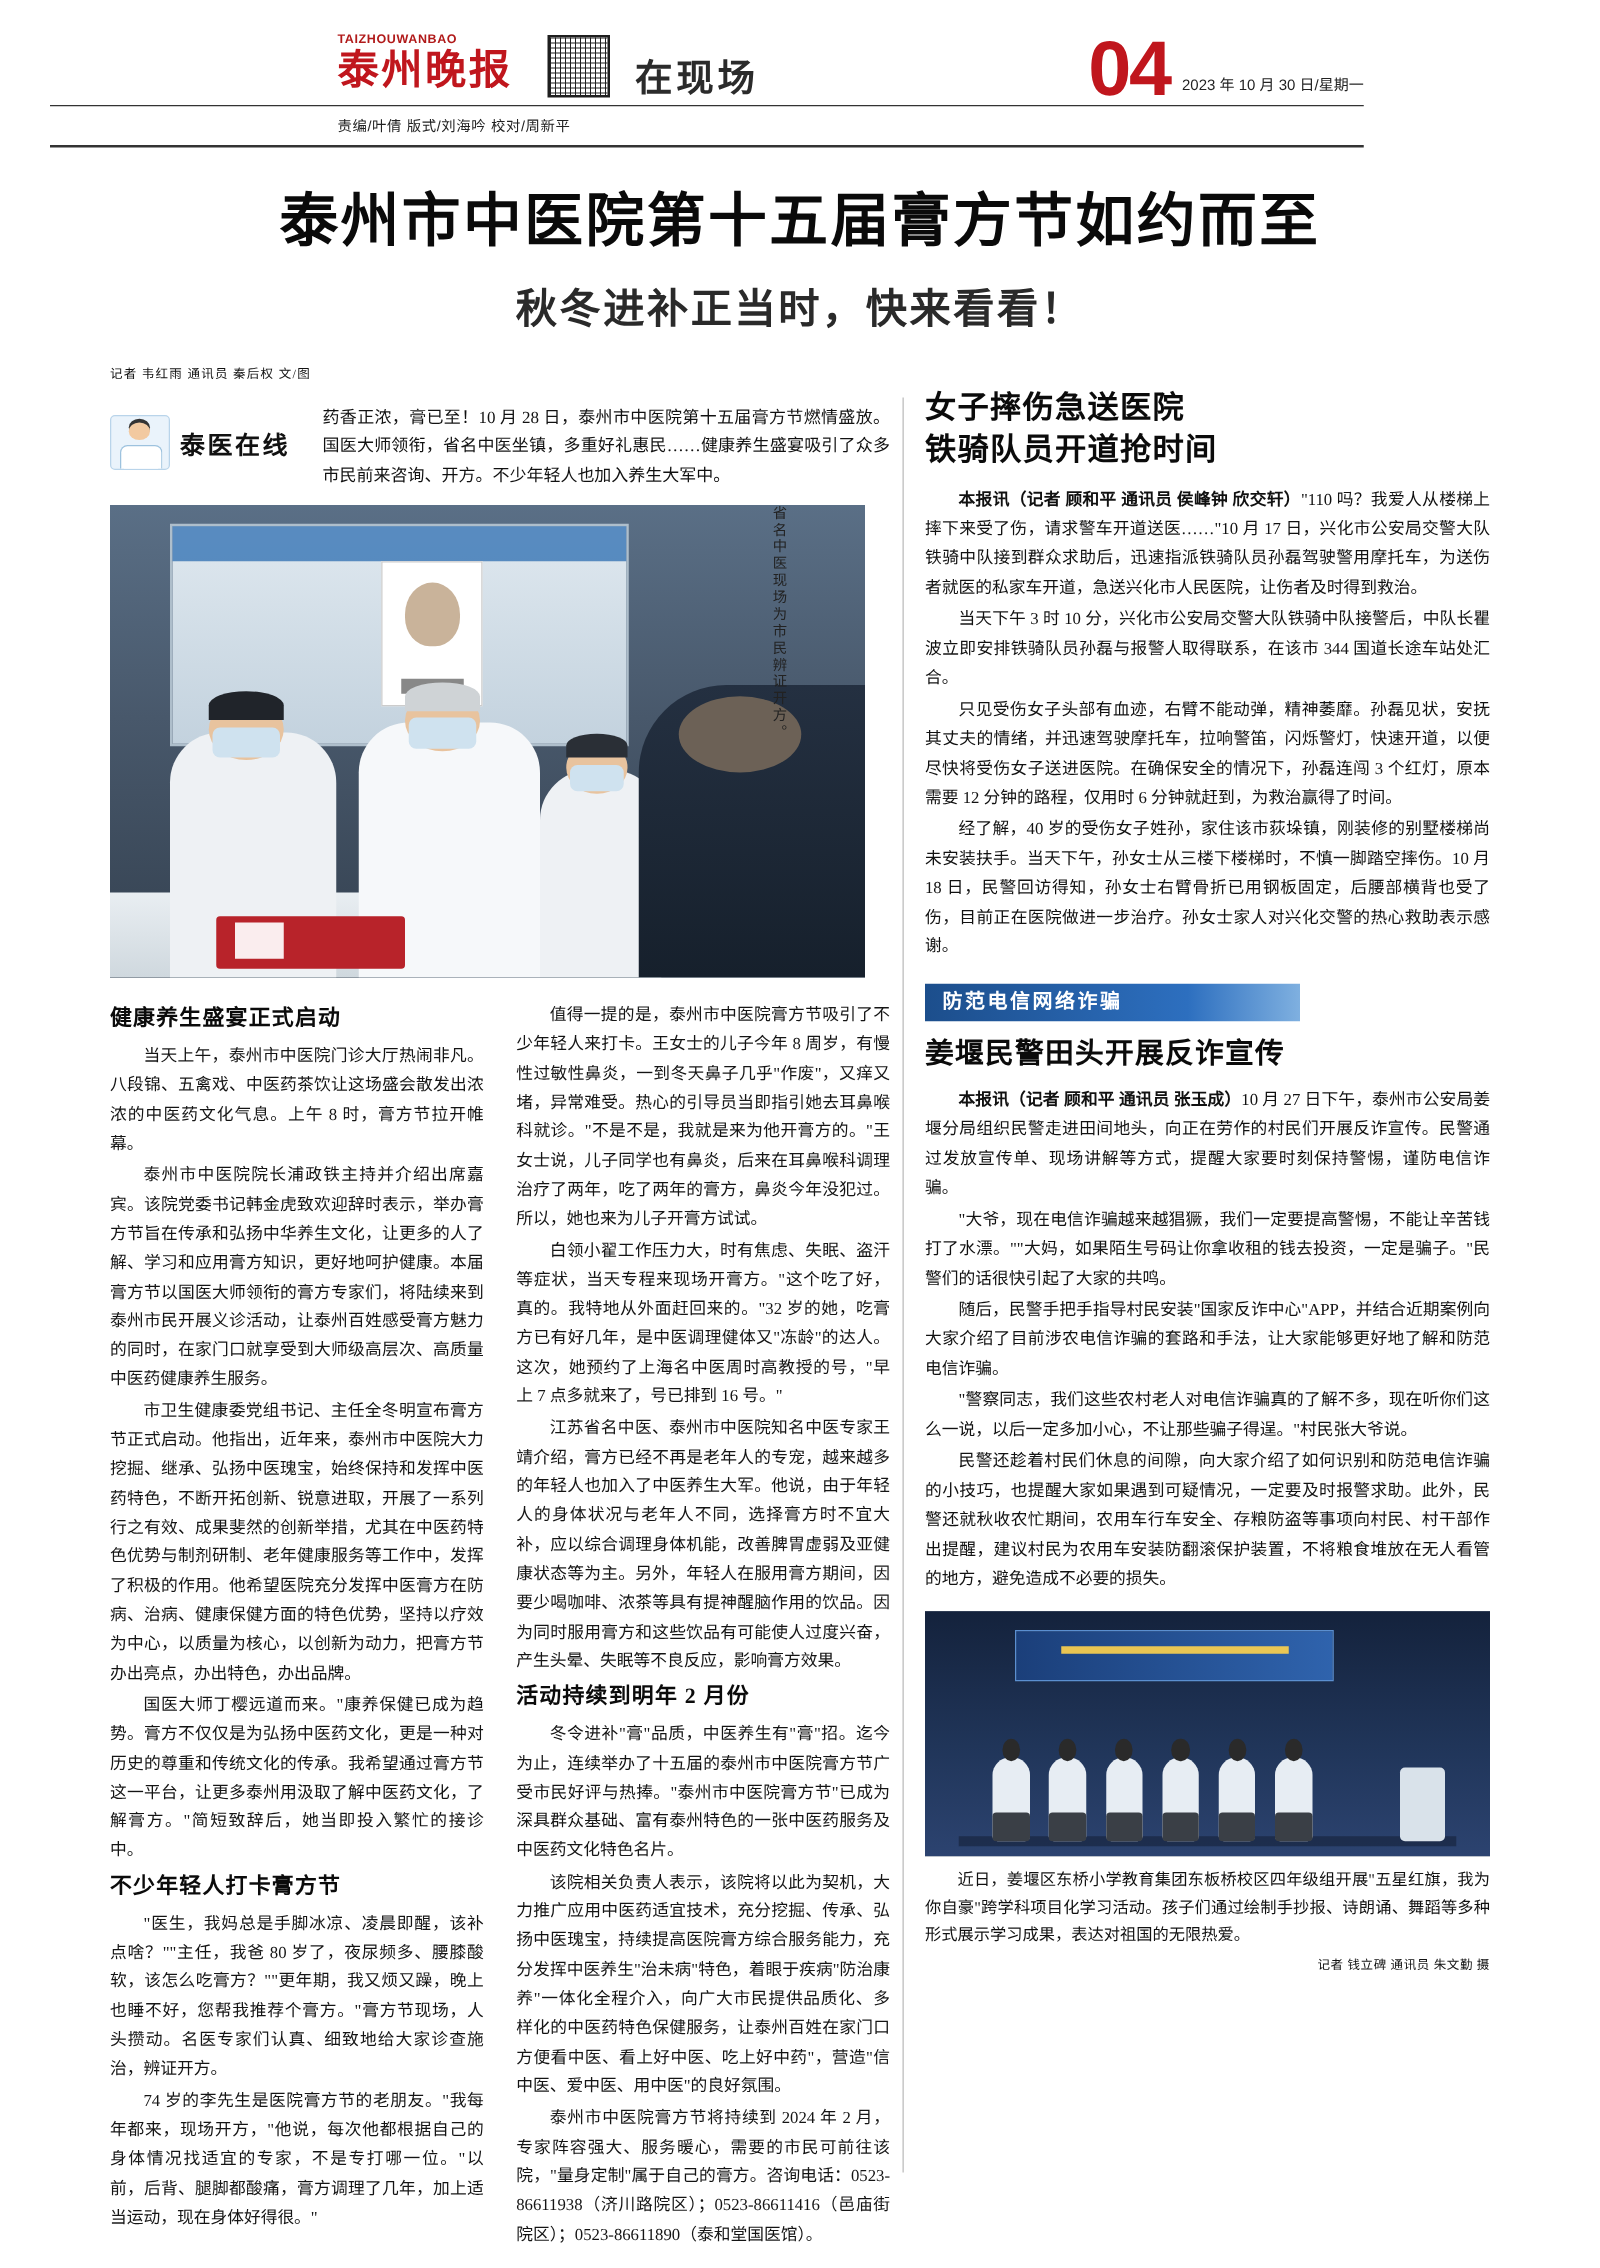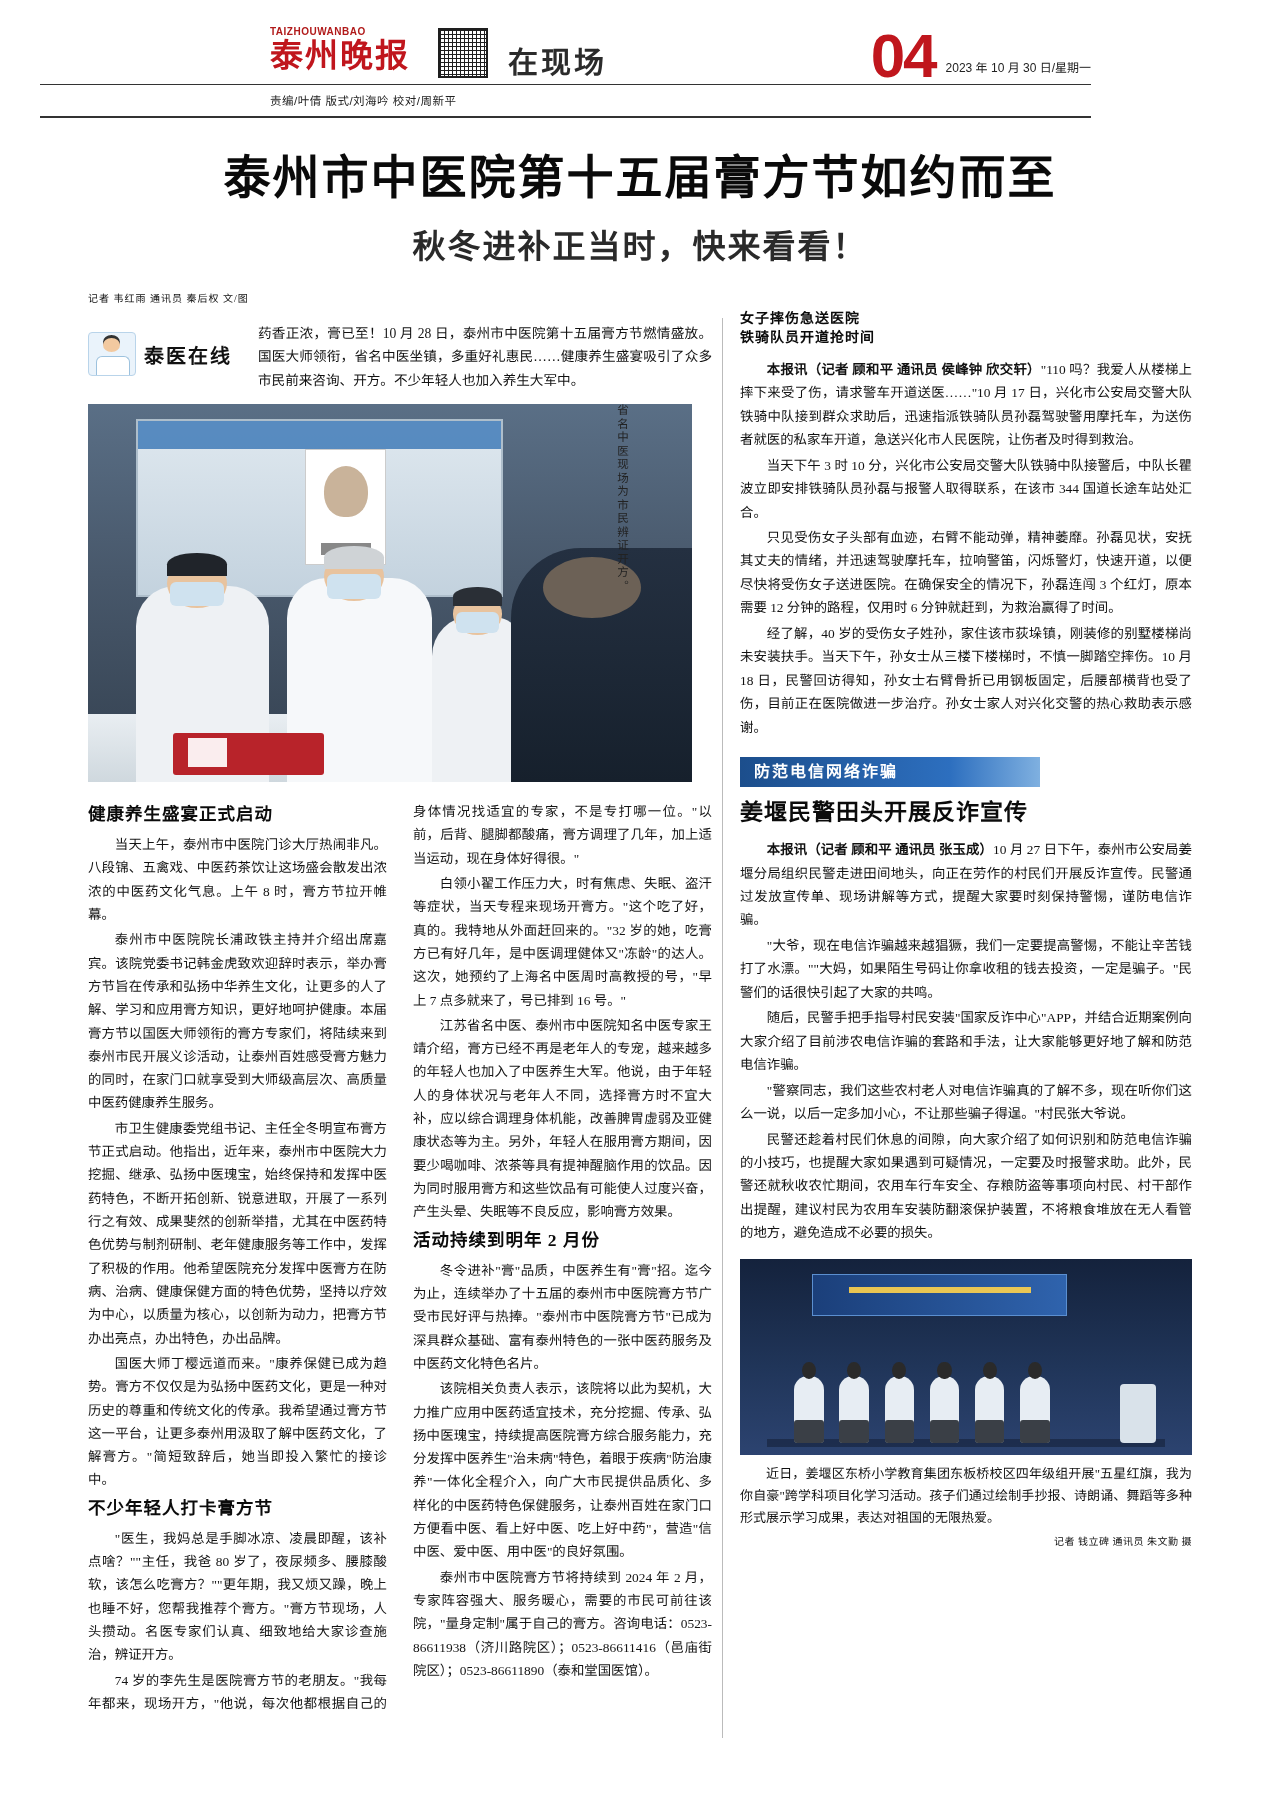--- a/index.html
+++ b/index.html
@@ -261,21 +261,21 @@
     font-size: 13.4px;
     line-height: 1.74;
     text-indent: 2em;
     margin: 0 0 2px 0;
     text-align: justify;
     color: #141414;
   }
 
   
   h2.rhead {
-    font-size: 14px;
+    font-size: 25px;
     font-weight: bold;
     letter-spacing: 1px;
     line-height: 1.35;
     margin: 0 0 10px 0;
     color: #0b0b0b;
   }
   h2.rhead2 {
     font-size: 23px;
     font-weight: bold;
     letter-spacing: 1px;
@@ -496,20 +496,21 @@
   <div class="sub-cols">
     <h3 class="sec">健康养生盛宴正式启动</h3>
     <p class="body">当天上午，泰州市中医院门诊大厅热闹非凡。八段锦、五禽戏、中医药茶饮让这场盛会散发出浓浓的中医药文化气息。上午 8 时，膏方节拉开帷幕。</p>
     <p class="body">泰州市中医院院长浦政铁主持并介绍出席嘉宾。该院党委书记韩金虎致欢迎辞时表示，举办膏方节旨在传承和弘扬中华养生文化，让更多的人了解、学习和应用膏方知识，更好地呵护健康。本届膏方节以国医大师领衔的膏方专家们，将陆续来到泰州市民开展义诊活动，让泰州百姓感受膏方魅力的同时，在家门口就享受到大师级高层次、高质量中医药健康养生服务。</p>
     <p class="body">市卫生健康委党组书记、主任全冬明宣布膏方节正式启动。他指出，近年来，泰州市中医院大力挖掘、继承、弘扬中医瑰宝，始终保持和发挥中医药特色，不断开拓创新、锐意进取，开展了一系列行之有效、成果斐然的创新举措，尤其在中医药特色优势与制剂研制、老年健康服务等工作中，发挥了积极的作用。他希望医院充分发挥中医膏方在防病、治病、健康保健方面的特色优势，坚持以疗效为中心，以质量为核心，以创新为动力，把膏方节办出亮点，办出特色，办出品牌。</p>
     <p class="body">国医大师丁樱远道而来。"康养保健已成为趋势。膏方不仅仅是为弘扬中医药文化，更是一种对历史的尊重和传统文化的传承。我希望通过膏方节这一平台，让更多泰州用汲取了解中医药文化，了解膏方。"简短致辞后，她当即投入繁忙的接诊中。</p>
 
     <h3 class="sec mt">不少年轻人打卡膏方节</h3>
     <p class="body">"医生，我妈总是手脚冰凉、凌晨即醒，该补点啥？""主任，我爸 80 岁了，夜尿频多、腰膝酸软，该怎么吃膏方？""更年期，我又烦又躁，晚上也睡不好，您帮我推荐个膏方。"膏方节现场，人头攒动。名医专家们认真、细致地给大家诊查施治，辨证开方。</p>
     <p class="body">74 岁的李先生是医院膏方节的老朋友。"我每年都来，现场开方，"他说，每次他都根据自己的身体情况找适宜的专家，不是专打哪一位。"以前，后背、腿脚都酸痛，膏方调理了几年，加上适当运动，现在身体好得很。"</p>
+    <p class="body">值得一提的是，泰州市中医院膏方节吸引了不少年轻人来打卡。王女士的儿子今年 8 周岁，有慢性过敏性鼻炎，一到冬天鼻子几乎"作废"，又痒又堵，异常难受。热心的引导员当即指引她去耳鼻喉科就诊。"不是不是，我就是来为他开膏方的。"王女士说，儿子同学也有鼻炎，后来在耳鼻喉科调理治疗了两年，吃了两年的膏方，鼻炎今年没犯过。所以，她也来为儿子开膏方试试。</p>
     <p class="body">白领小翟工作压力大，时有焦虑、失眠、盗汗等症状，当天专程来现场开膏方。"这个吃了好，真的。我特地从外面赶回来的。"32 岁的她，吃膏方已有好几年，是中医调理健体又"冻龄"的达人。这次，她预约了上海名中医周时高教授的号，"早上 7 点多就来了，号已排到 16 号。"</p>
     <p class="body">江苏省名中医、泰州市中医院知名中医专家王靖介绍，膏方已经不再是老年人的专宠，越来越多的年轻人也加入了中医养生大军。他说，由于年轻人的身体状况与老年人不同，选择膏方时不宜大补，应以综合调理身体机能，改善脾胃虚弱及亚健康状态等为主。另外，年轻人在服用膏方期间，因要少喝咖啡、浓茶等具有提神醒脑作用的饮品。因为同时服用膏方和这些饮品有可能使人过度兴奋，产生头晕、失眠等不良反应，影响膏方效果。</p>
 
     <h3 class="sec mt">活动持续到明年 2 月份</h3>
     <p class="body">冬令进补"膏"品质，中医养生有"膏"招。迄今为止，连续举办了十五届的泰州市中医院膏方节广受市民好评与热捧。"泰州市中医院膏方节"已成为深具群众基础、富有泰州特色的一张中医药服务及中医药文化特色名片。</p>
     <p class="body">该院相关负责人表示，该院将以此为契机，大力推广应用中医药适宜技术，充分挖掘、传承、弘扬中医瑰宝，持续提高医院膏方综合服务能力，充分发挥中医养生"治未病"特色，着眼于疾病"防治康养"一体化全程介入，向广大市民提供品质化、多样化的中医药特色保健服务，让泰州百姓在家门口方便看中医、看上好中医、吃上好中药"，营造"信中医、爱中医、用中医"的良好氛围。</p>
     <p class="body">泰州市中医院膏方节将持续到 2024 年 2 月，专家阵容强大、服务暖心，需要的市民可前往该院，"量身定制"属于自己的膏方。咨询电话：0523-86611938（济川路院区）；0523-86611416（邑庙街院区）；0523-86611890（泰和堂国医馆）。</p>
   </div>
 
   <div class="col-right">

